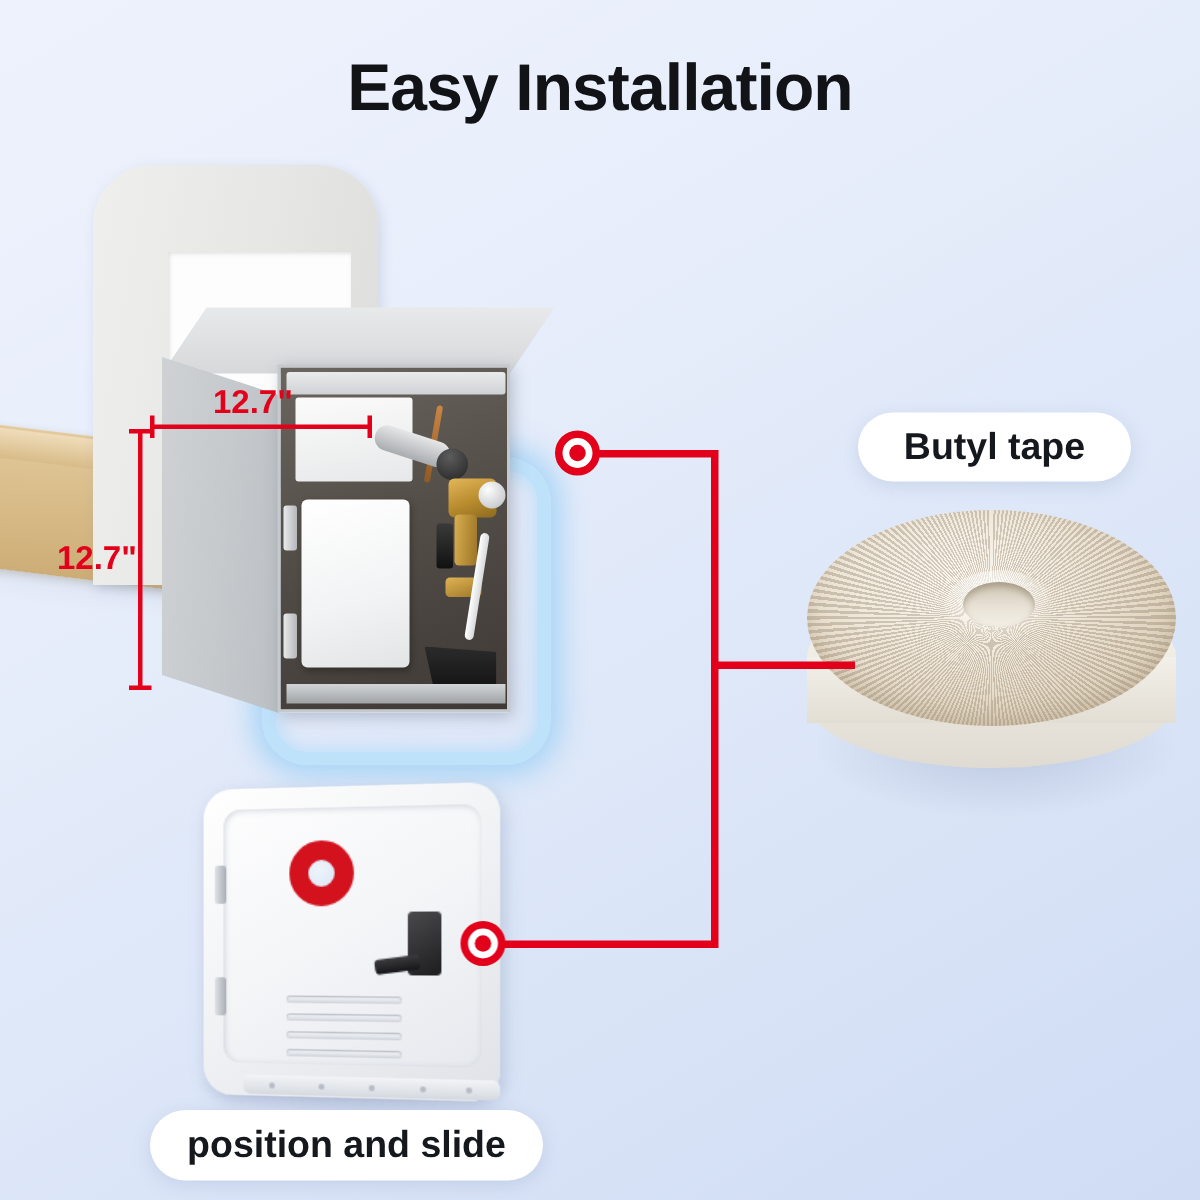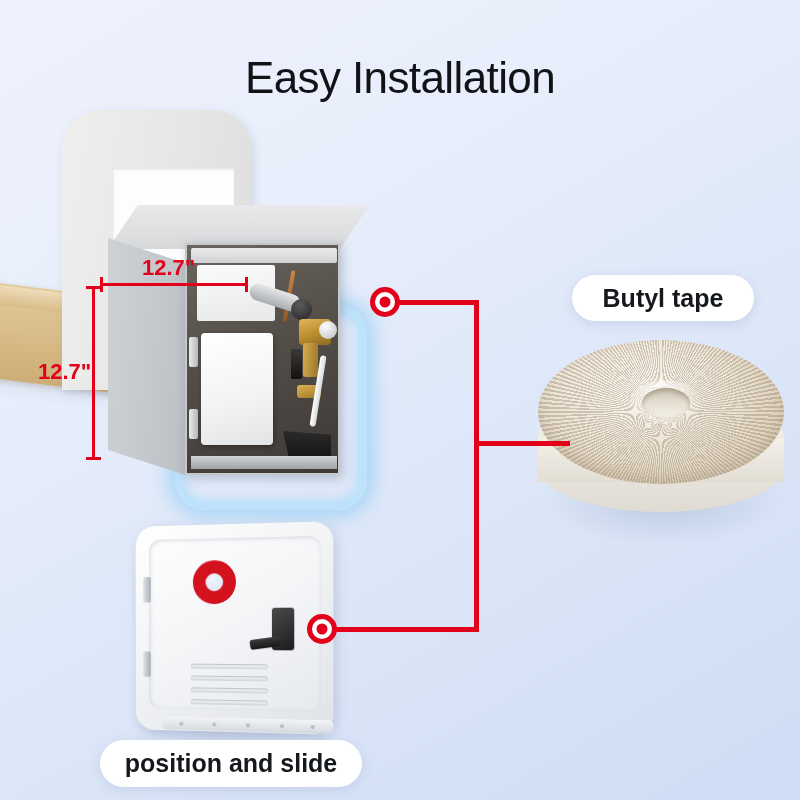--- a/index.html
+++ b/index.html
@@ -22,24 +22,23 @@
   }
 
   
   .title {
     position: absolute;
     left: 0;
     top: 34px;
     width: 800px;
     text-align: center;
     font-size: 44px;
-    font-weight: normal;
+    font-weight: bold;
     letter-spacing: -0.6px;
     color: #111317;
-    margin-top: 19px;
   }
 
   
   .pill {
     position: absolute;
     display: flex;
     align-items: center;
     justify-content: center;
     background: #ffffff;
     border-radius: 40px;

